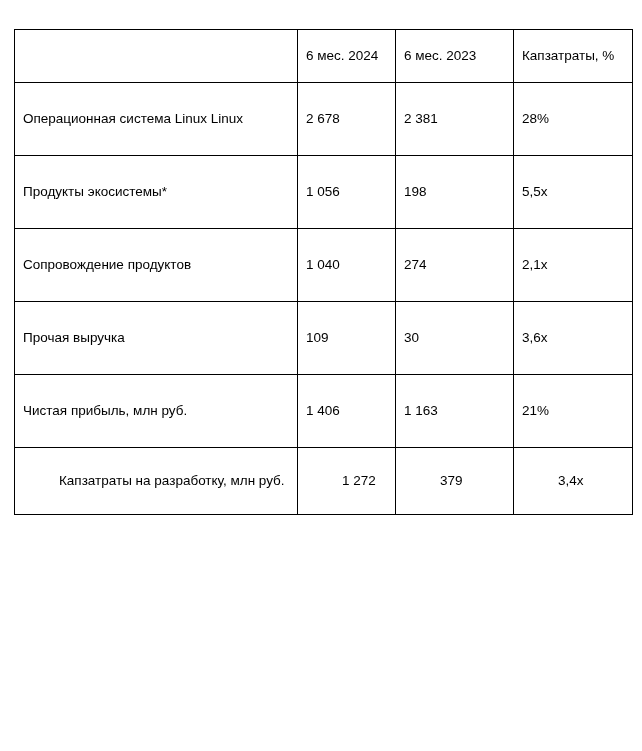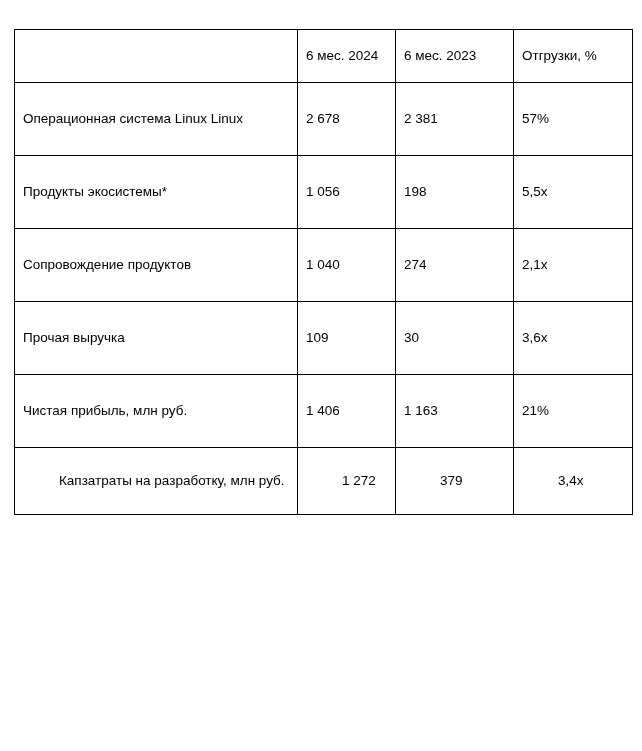--- a/index.html
+++ b/index.html
@@ -77,30 +77,30 @@
       <col class="c0">
       <col class="c1">
       <col class="c2">
       <col class="c3">
     </colgroup>
     <tbody>
       <tr class="header-row">
         <td class="label-cell blank-cell"></td>
         <td class="value-cell">6 мес. 2024</td>
         <td class="value-cell">6 мес. 2023</td>
-        <td class="value-cell">Отгрузки, %</td>
+        <td class="value-cell">Капзатраты, %</td>
       </tr>
 
 
 
       <tr class="data-row">
         <td class="label-cell">Операционная система Linux Linux</td>
         <td class="value-cell">2 678</td>
         <td class="value-cell">2 381</td>
-        <td class="value-cell">57%</td>
+        <td class="value-cell">28%</td>
       </tr>
 
       <tr class="data-row">
         <td class="label-cell">Продукты экосистемы*</td>
         <td class="value-cell">1 056</td>
         <td class="value-cell">198</td>
         <td class="value-cell">5,5x</td>
       </tr>
 
       <tr class="data-row">

